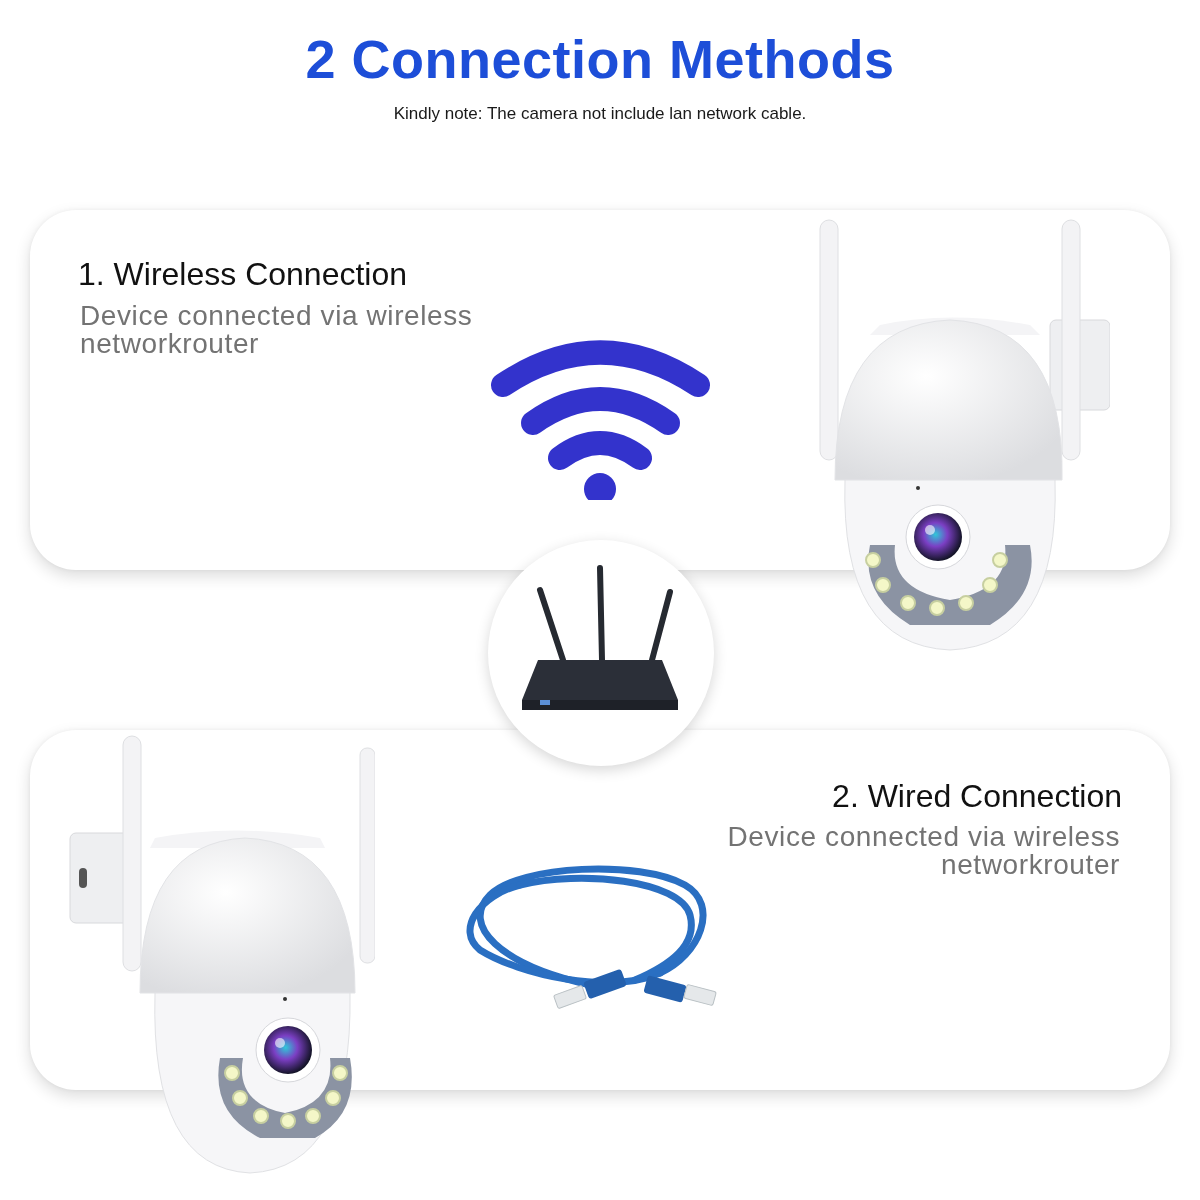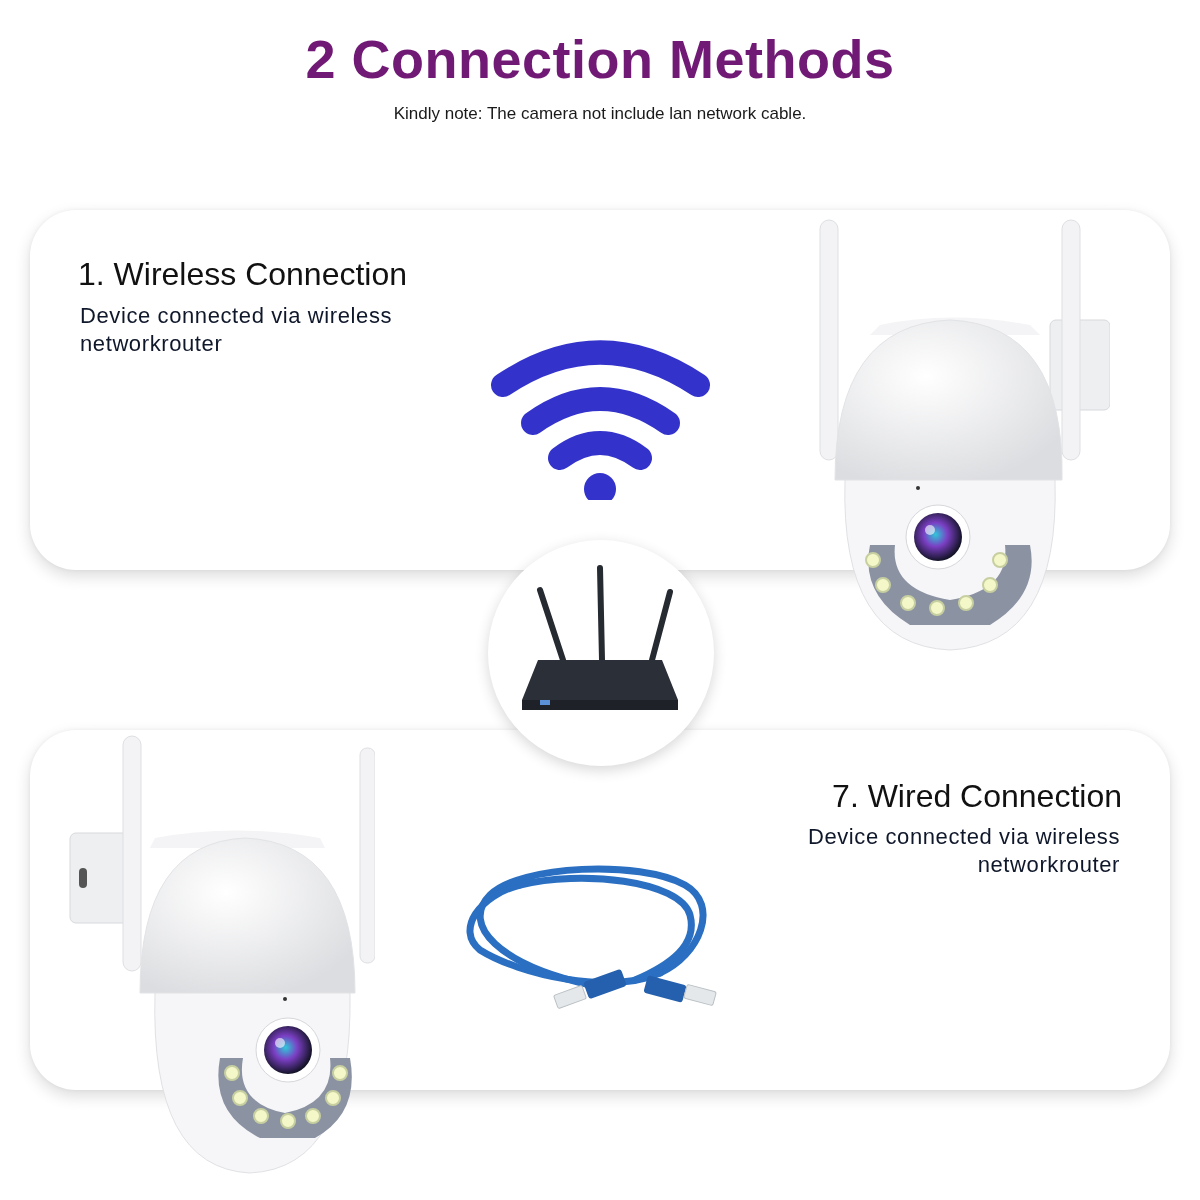--- a/index.html
+++ b/index.html
@@ -1,37 +1,37 @@
 <!DOCTYPE html>
 <html><head>
 <meta charset="utf-8">
 <style>
   * { box-sizing: border-box; margin: 0; padding: 0; }
   html, body { width: 1200px; height: 1200px; background: #ffffff; overflow: hidden; }
   body { position: relative; font-family: "Liberation Sans", "DejaVu Sans", sans-serif; color: #111; }
 
   .title {
     position: absolute; top: 28px; left: 0; width: 1200px; text-align: center;
-    font-size: 54px; font-weight: 700; letter-spacing: 0.5px; color: #701a75;
+    font-size: 54px; font-weight: 700; letter-spacing: 0.5px; color: #1d4ed8;
   }
   .subtitle {
     position: absolute; top: 104px; left: 0; width: 1200px; text-align: center;
     font-size: 17px; color: #1a1a1a;
   }
 
   .panel {
     position: absolute; left: 30px; width: 1140px; height: 360px;
     background: #ffffff; border-radius: 46px;
     box-shadow: 0 6px 16px rgba(0,0,0,0.14), 0 0 4px rgba(0,0,0,0.05);
   }
   .panel-top { top: 210px; }
   .panel-bottom { top: 730px; }
 
   .heading { position: absolute; font-size: 32px; color: #111; }
-  .desc { position: absolute; font-size: 22px; color: #0f172a; line-height: 28px; letter-spacing: 0.6px; }
+  .desc { position: absolute; font-size: 28px; color: #737373; line-height: 28px; letter-spacing: 0.6px; }
 
   .h1-pos { left: 78px; top: 256px; }
   .d1-pos { left: 80px; top: 302px; width: 420px; }
   .h2-pos { right: 78px; top: 778px; text-align: right; }
   .d2-pos { right: 80px; top: 823px; width: 420px; text-align: right; }
 
   .wifi { position: absolute; left: 488px; top: 330px; width: 225px; height: 170px; }
 
   .router-circle {
     position: absolute; left: 488px; top: 540px; width: 226px; height: 226px;
@@ -59,21 +59,21 @@
 <svg class="wifi" viewBox="0 0 225 170">
   <g fill="none" stroke="#3333CC" stroke-linecap="round" stroke-width="24">
     <path d="M15 55 Q112 -10 210 55"></path>
     <path d="M45 93 Q112 45 180 93"></path>
     <path d="M72 128 Q112 98 152 128"></path>
   </g>
   <circle cx="112" cy="159" r="16" fill="#3333CC"></circle>
 </svg>
 
 <div class="panel panel-bottom"></div>
-<div class="heading h2-pos">7. Wired Connection</div>
+<div class="heading h2-pos">2. Wired Connection</div>
 <div class="desc d2-pos">Device connected via wireless networkrouter</div>
 
 <svg class="cable" viewBox="0 0 290 175">
   <g fill="none" stroke="#2a6fc2" stroke-width="7" stroke-linecap="round">
     <path d="M130 130 C 40 110, 0 70, 30 40 C 60 10, 180 5, 225 30 C 260 50, 240 100, 200 118"></path>
     <path d="M200 118 C 150 140, 60 120, 20 95 C -5 75, 20 40, 60 30"></path>
     <path d="M60 30 C 120 15, 220 25, 230 60 C 238 90, 210 110, 175 125"></path>
   </g>
   <rect x="125" y="120" width="40" height="18" rx="3" fill="#2460ad" transform="rotate(-20 145 129)"></rect>
   <rect x="95" y="135" width="30" height="14" rx="2" fill="#e5e8ea" stroke="#b9c0c4" transform="rotate(-20 110 142)"></rect>

